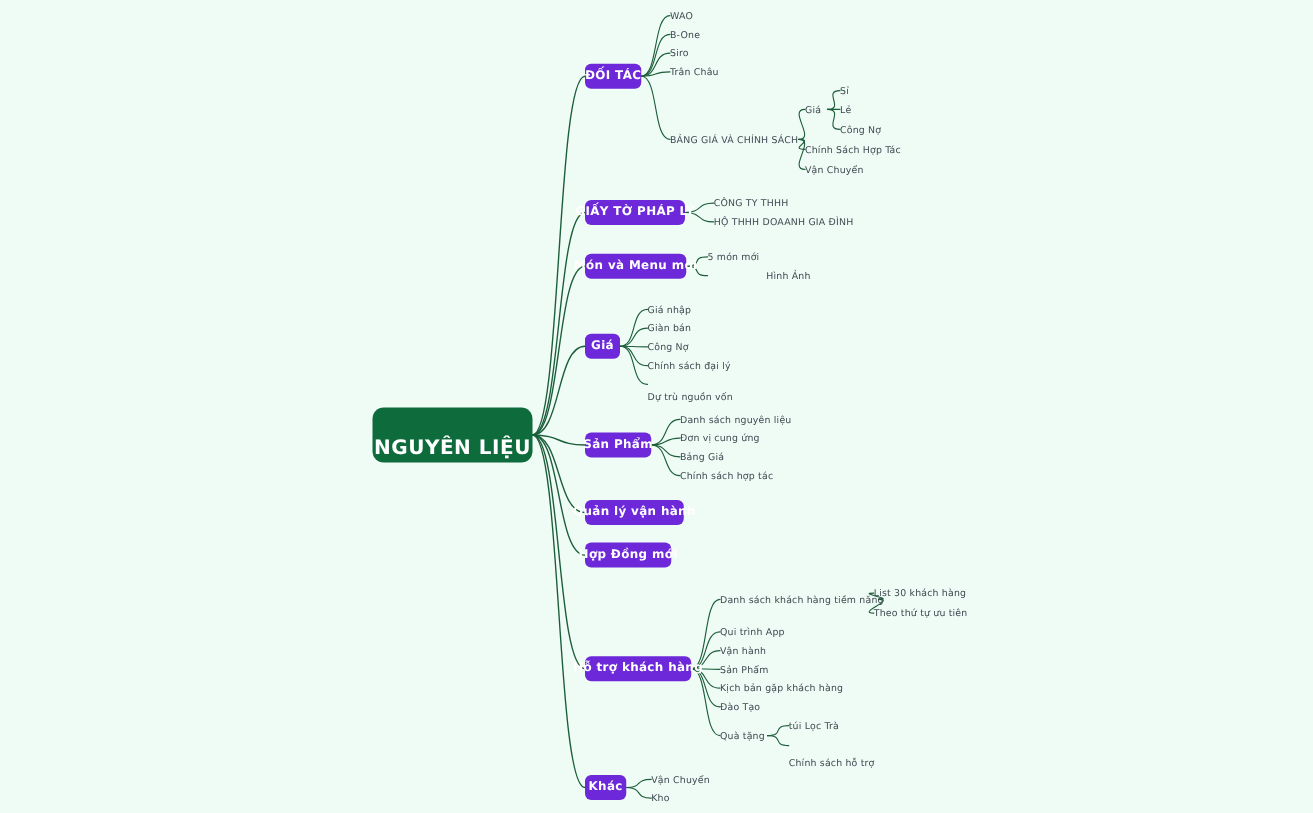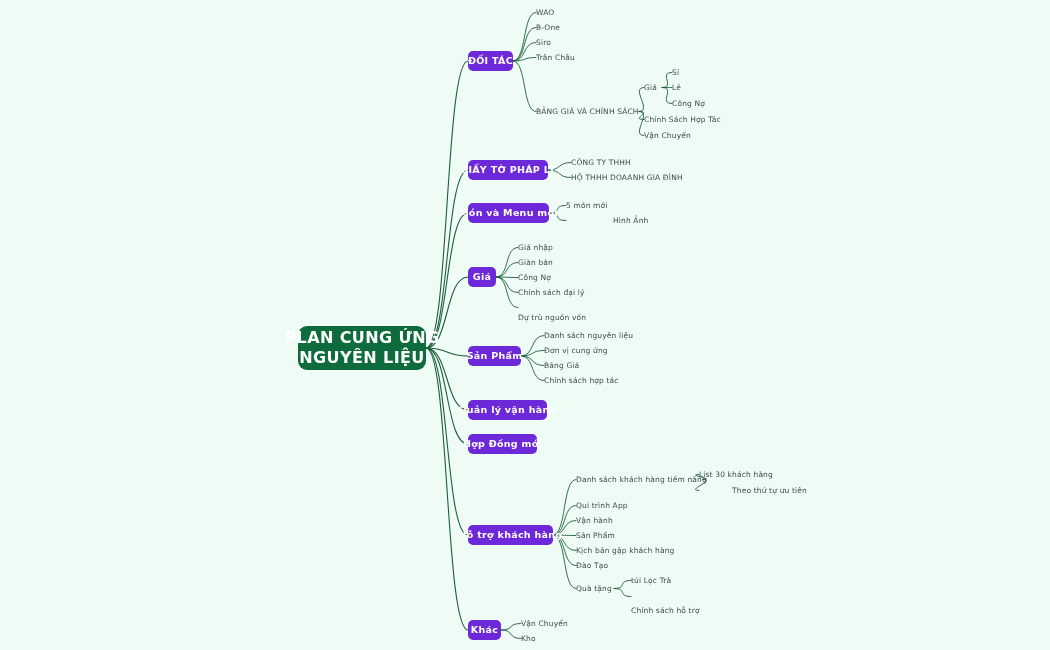--- a/index.html
+++ b/index.html
@@ -122,21 +122,21 @@
       <path d="M 553 535 C 567 535, 562 565.5, 576 565.5" fill="none" stroke="#1b5e3a" stroke-width="0.9" stroke-linecap="round"></path>
       <path d="M 553 535 C 567 535, 562 588.5, 576 588.5" fill="none" stroke="#1b5e3a" stroke-width="0.9" stroke-linecap="round"></path>
       <path d="M 614 588.5 C 628 588.5, 617 580.5, 631 580.5" fill="none" stroke="#1b5e3a" stroke-width="0.9" stroke-linecap="round"></path>
       <path d="M 614 588.5 C 628 588.5, 617 596.5, 631 596.5" fill="none" stroke="#1b5e3a" stroke-width="0.9" stroke-linecap="round"></path>
       <path d="M 426 348 C 449.1 348, 444.9 630, 468 630" fill="none" stroke="#1b5e3a" stroke-width="1.1" stroke-linecap="round"></path>
       <path d="M 501 630 C 515 630, 507 623.5, 521 623.5" fill="none" stroke="#1b5e3a" stroke-width="0.9" stroke-linecap="round"></path>
       <path d="M 501 630 C 515 630, 507 638.5, 521 638.5" fill="none" stroke="#1b5e3a" stroke-width="0.9" stroke-linecap="round"></path>
     </svg>
   <div id="nodes-layer">
       <div class="node node-root" style="left: 298px; top: 326px; width: 128px; height: 44px;">
-        <div><span>PLAN CUNG ỨNG</span><br><span>NGUYÊN LIỆU</span></div>
+        <div><br><span>NGUYÊN LIỆU</span></div>
       </div>
       <div class="node node-branch" style="left: 468px; top: 51px; width: 45px; height: 20px;">
         <span>ĐỐI TÁC</span>
       </div>
       <div class="node node-leaf lvl2" style="left: 536px; top: 7px; height: 11px;">
         <span>WAO</span>
       </div>
       <div class="node node-leaf lvl2" style="left: 536px; top: 22px; height: 11px;">
         <span>B-One</span>
       </div>
@@ -226,21 +226,21 @@
       </div>
       <div class="node node-branch" style="left: 468px; top: 525px; width: 85px; height: 20px;">
         <span>Hỗ trợ khách hàng</span>
       </div>
       <div class="node node-leaf lvl2" style="left: 576px; top: 474px; height: 11px; justify-content: center;">
         <span>Danh sách khách hàng tiềm năng</span>
       </div>
       <div class="node node-leaf lvl3" style="left: 699px; top: 469px; height: 11px;">
         <span>List 30  khách hàng</span>
       </div>
-      <div class="node node-leaf lvl3" style="left: 699px; top: 485px; height: 11px; margin-left: 33px;">
+      <div class="node node-leaf lvl3" style="left: 699px; top: 485px; height: 11px;">
         <span>Theo thứ tự ưu tiên</span>
       </div>
       <div class="node node-leaf lvl2" style="left: 576px; top: 500px; height: 11px;">
         <span>Qui trình App</span>
       </div>
       <div class="node node-leaf lvl2" style="left: 576px; top: 515px; height: 11px;">
         <span>Vận hành</span>
       </div>
       <div class="node node-leaf lvl2" style="left: 576px; top: 530px; height: 11px;">
         <span>Sản Phẩm</span>

